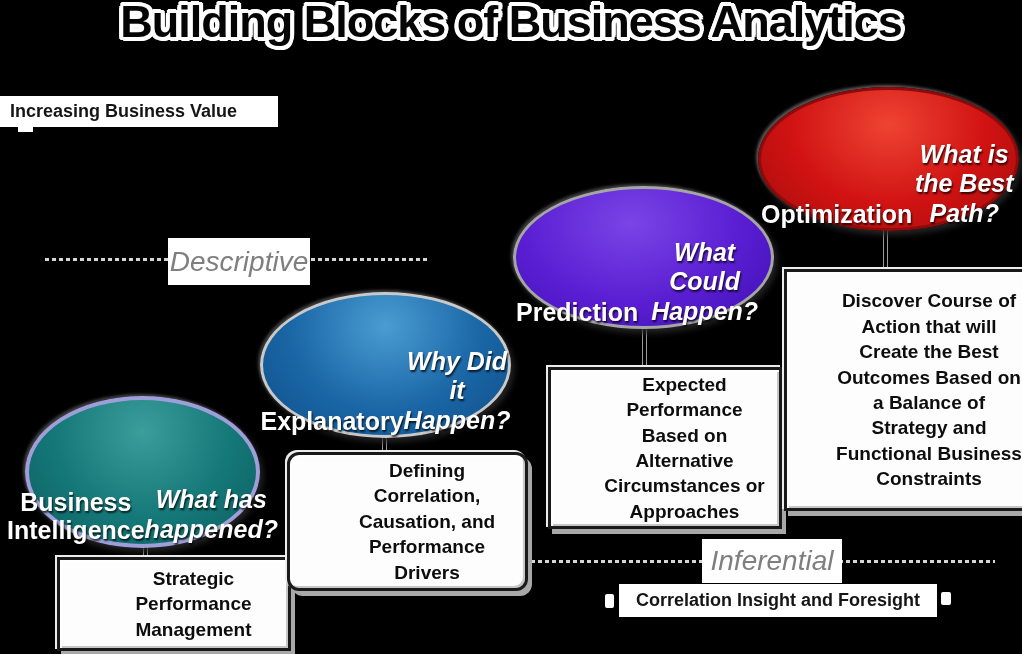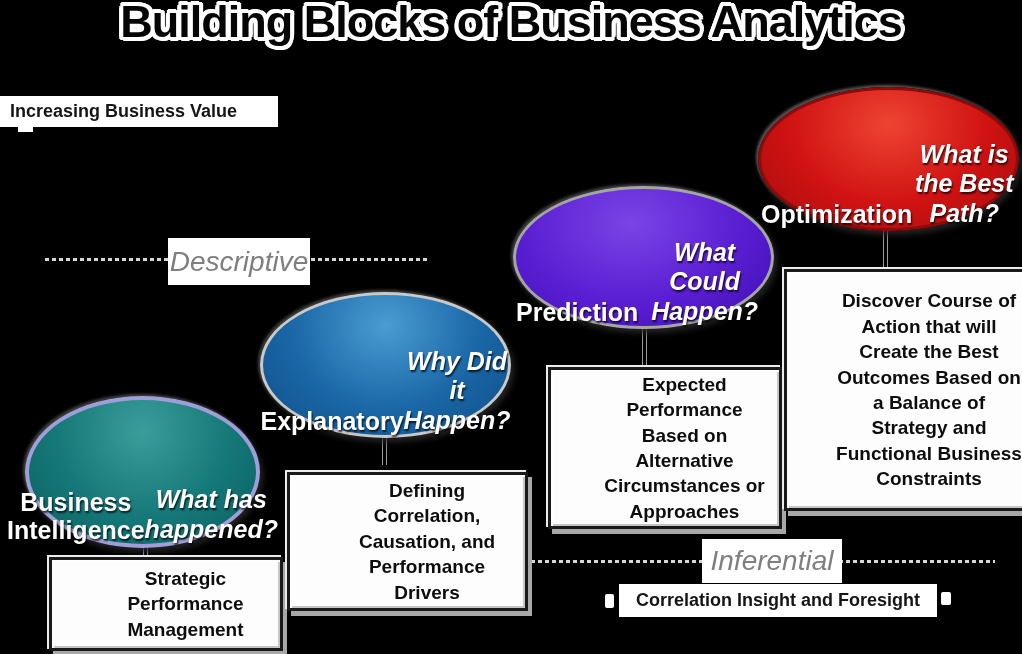--- a/index.html
+++ b/index.html
@@ -104,23 +104,23 @@
   
   .detail-box {
     position:absolute; background:#fdfdfd; color:#0d0d0d;
     border:3px solid #1a1a1a;
     box-shadow:
       inset 2px 2px 0 #ffffff, inset -2px -2px 0 #c6c6c6,
       -2px -2px 0 #ececec, 4px 5px 0 #a8a8a8;
     display:flex; align-items:center; justify-content:center; text-align:center;
     font-weight:bold; font-size:19px; line-height:1.34;padding-left:39px;
   }
-  .box-bi { left:49px;  top:557px; width:189px; height:88px;  }
+  .box-bi { left:57px;  top:557px; width:189px; height:88px;  }
   .box-bi .box-text { width:172px; }
-  .box-ex { left:287px; top:472px; width:196px; height:133px; }
+  .box-ex { left:287px; top:452px; width:196px; height:133px;border-radius:12px; }
   .box-ex .box-text { width:178px; }
   .box-pr { left:548px; top:367px; width:189px; height:156px; }
   .box-pr .box-text { width:172px; }
   .box-op { left:784px; top:269px; width:206px; height:236px; }
   .box-op .box-text { width:188px; }
 </style>
 </head>
 <body>
 
 <div class="stage">

